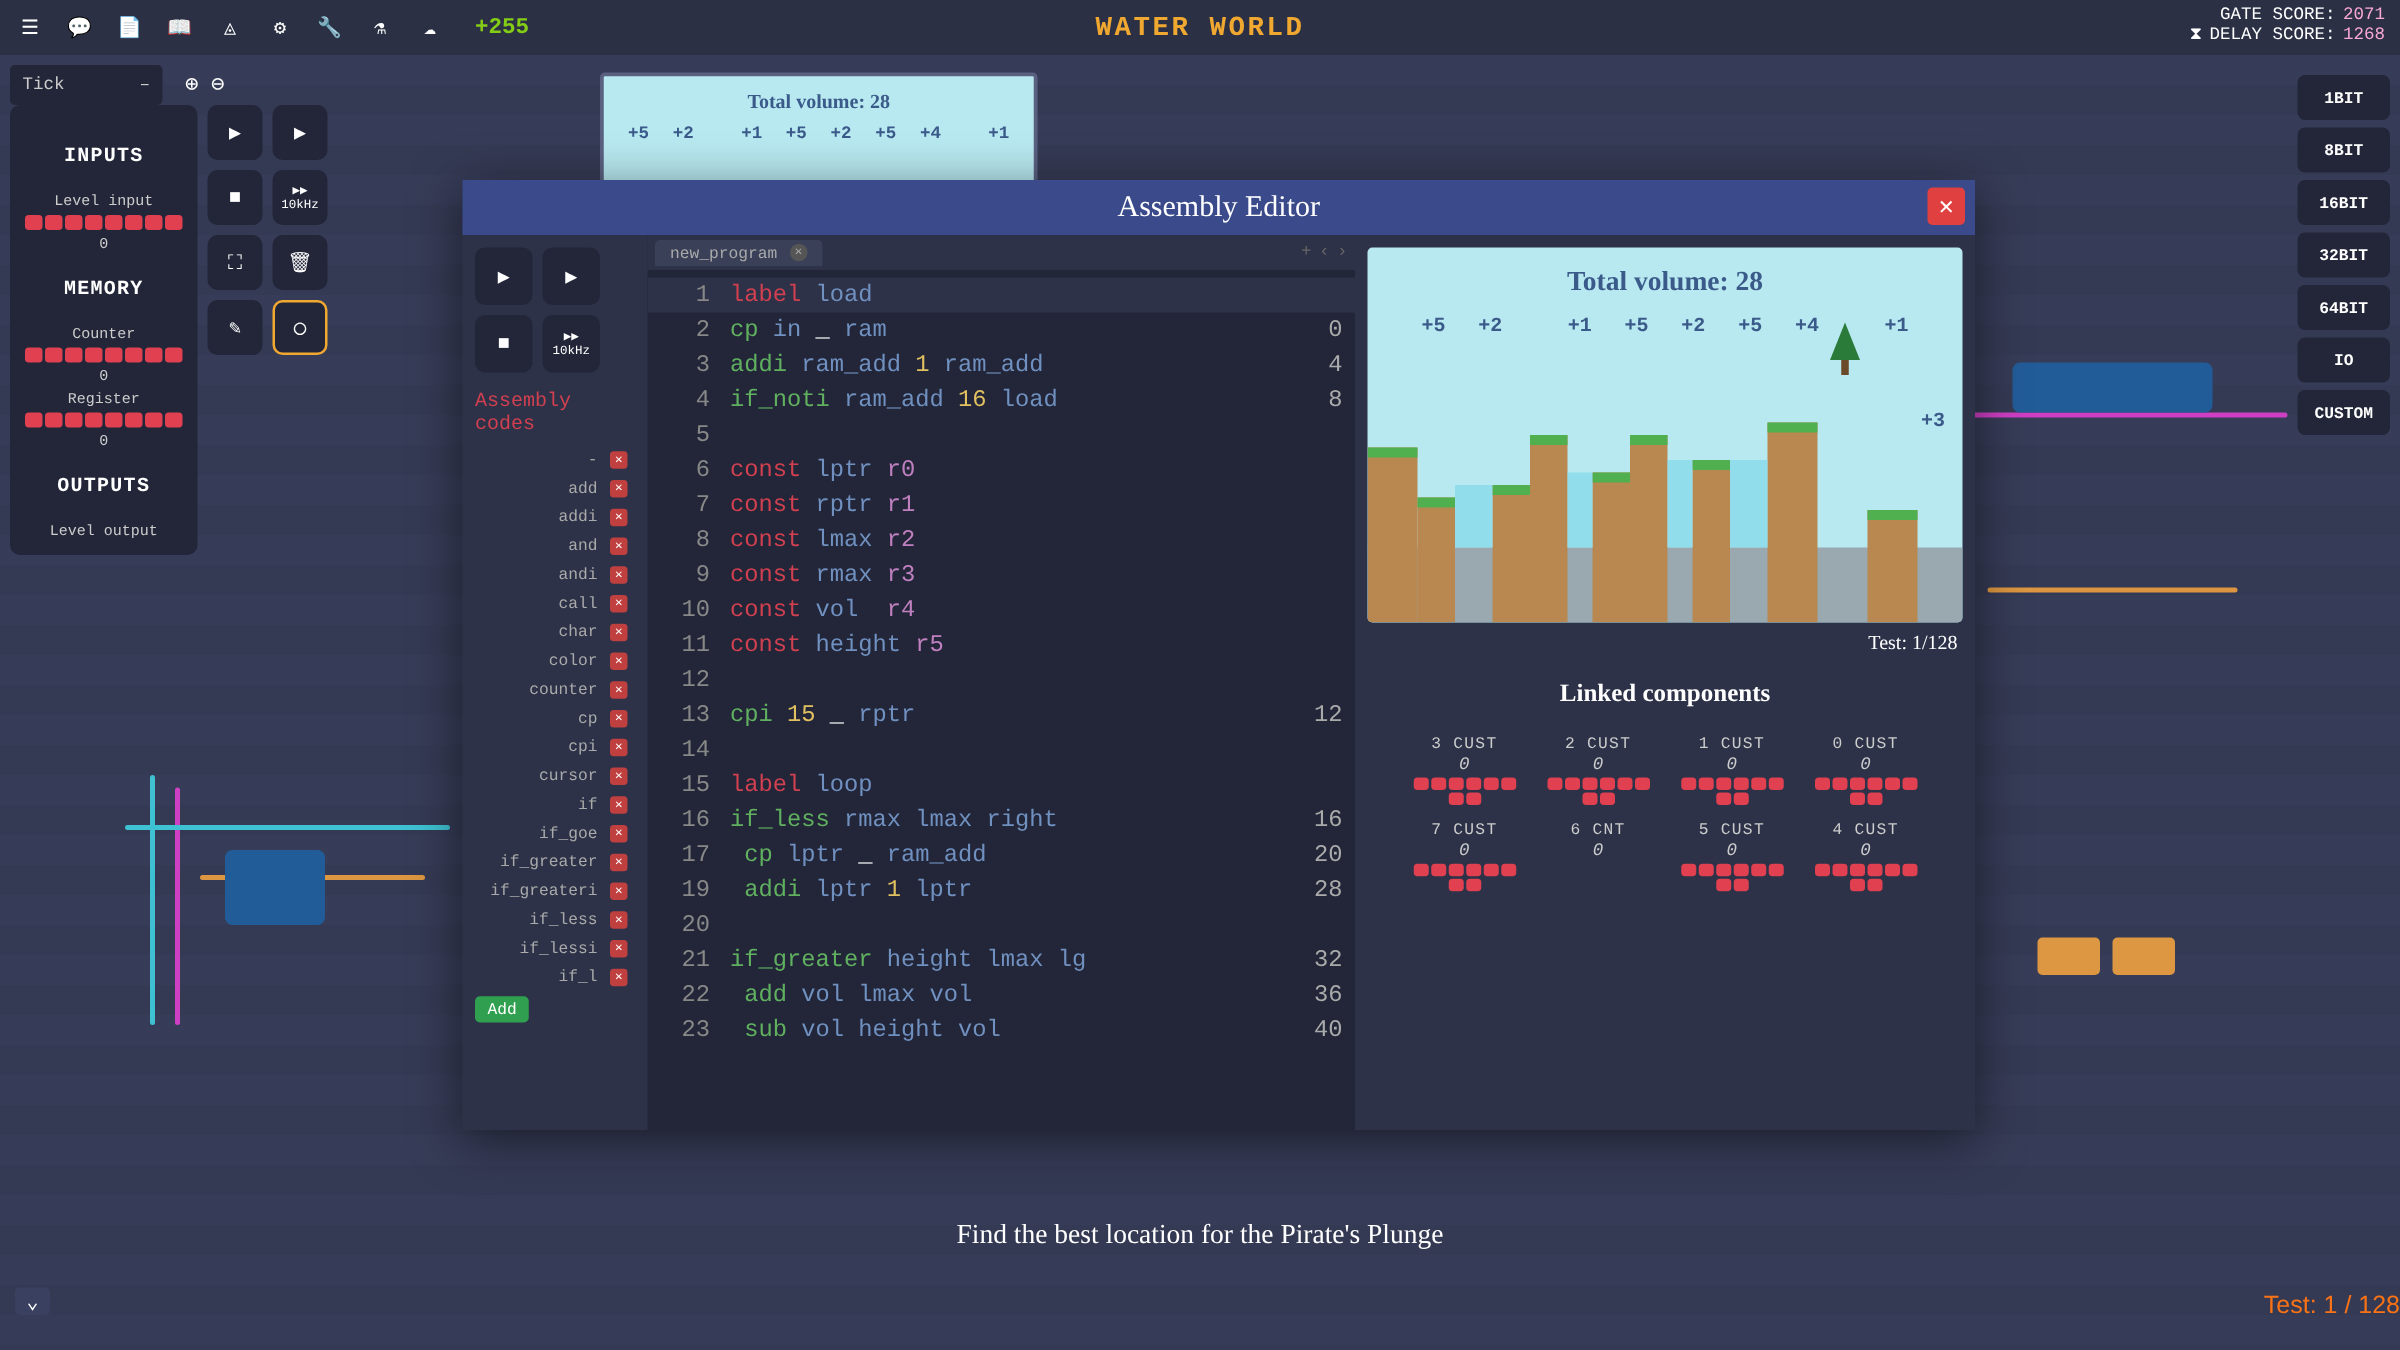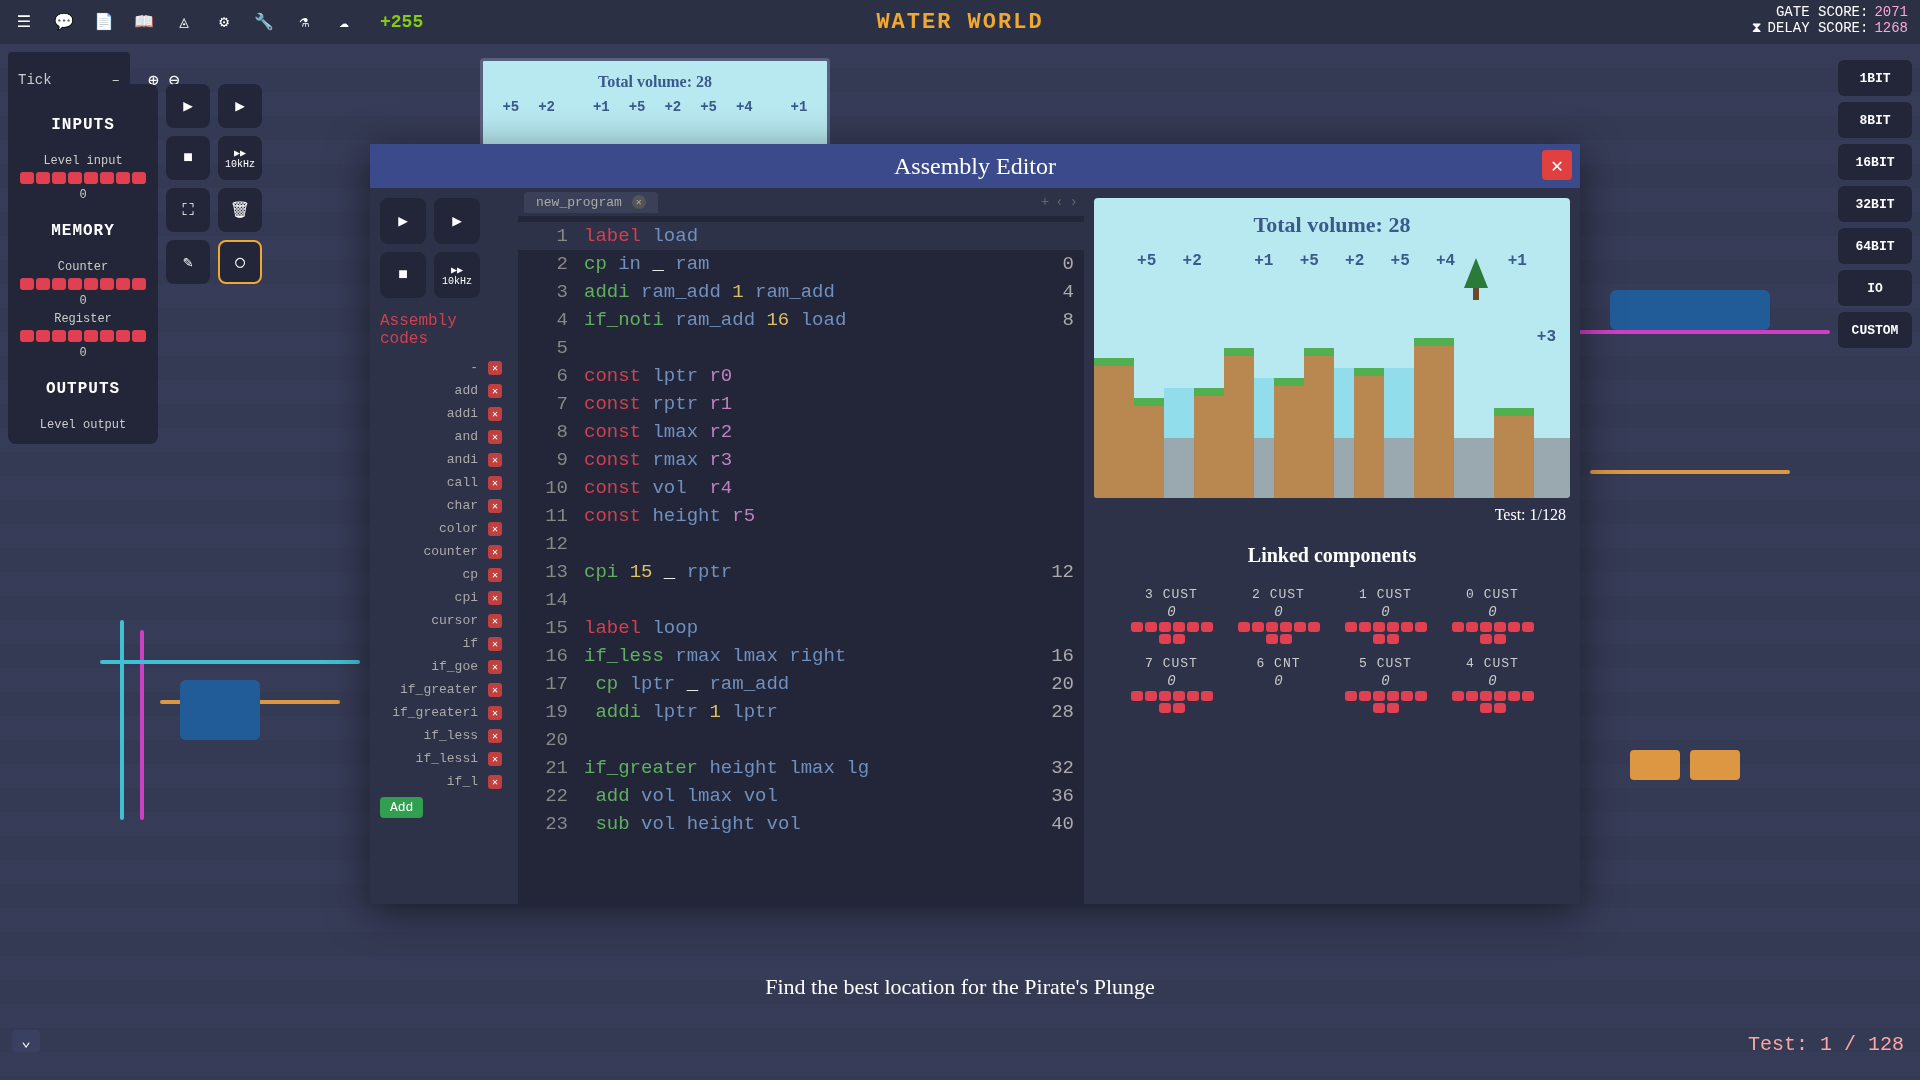--- a/index.html
+++ b/index.html
@@ -11,21 +11,21 @@
 .title-center { position:absolute; left:50%; transform:translateX(-50%); color:#f0a830; font-size:22px; font-weight:bold; letter-spacing:2px; }
 .scores { position:absolute; right:12px; top:4px; text-align:right; font-size:14px; }
 .scores .row { display:flex; justify-content:flex-end; gap:6px; align-items:center; }
 .score-label { color:#fff; }
 .score-val { color:#f9a8d4; font-weight:normal; }
 
 .main-area { position:absolute; top:44px; left:0; right:0; bottom:0; background:#353a54; }
 .wave-bg { position:absolute; inset:0; background:repeating-linear-gradient(180deg,#3a4060 0 24px,#353a54 24px 48px); opacity:0.3; }
 
 .tick-row { position:absolute; top:52px; left:8px; display:flex; align-items:center; gap:8px; }
-.tick-sel { background:#222638; color:#ccc; padding:20px 10px; font-size:14px; border-radius:4px; display:flex; align-items:center; gap:60px; }
+.tick-sel { background:#222638; color:#ccc; padding:8px 10px; font-size:14px; border-radius:4px; display:flex; align-items:center; gap:60px; }
 .zoom-btns { display:flex; gap:10px; margin-left:10px; }
 
 .left-panel { position:absolute; top:84px; left:8px; width:150px; background:#222638; border-radius:8px; padding:12px 8px; z-index:5; }
 .lp-header { color:#fff; text-align:center; font-size:16px; font-weight:bold; margin:20px 0; letter-spacing:1px; }
 .lp-item-label { color:#ccc; font-size:12px; text-align:center; margin-top:4px; }
 .lp-slots { display:flex; flex-wrap:wrap; justify-content:center; gap:2px; margin:4px 0; }
 .slot { width:14px; height:12px; background:#e04050; border-radius:3px; }
 .lp-val { color:#ccc; font-size:12px; text-align:center; }
 
 .sim-toolbar { position:absolute; top:84px; left:166px; display:grid; grid-template-columns:repeat(2,44px); gap:8px; z-index:5; }
@@ -84,21 +84,21 @@
 .test-label { text-align:right; color:#fff; font-size:16px; margin:8px 4px; font-family:Georgia,serif; }
 .linked-header { color:#fff; text-align:center; font-size:20px; margin:20px 0; font-family:Georgia,serif;font-weight:bold; }
 .linked-grid { display:grid; grid-template-columns:repeat(4,1fr); gap:12px; padding:0 30px; }
 .linked-item { text-align:center; }
 .linked-name { color:#ccc; font-size:13px; letter-spacing:1px; }
 .linked-val { color:#ccc; font-size:14px; font-style:italic; margin:2px 0; }
 .linked-slots { display:flex; flex-wrap:wrap; justify-content:center; gap:2px; }
 .linked-slots .slot { width:12px; height:10px; }
 
 .footer-text { position:absolute; bottom:80px; left:50%; transform:translateX(-50%); color:#fff; font-size:22px; font-family:Georgia,serif; z-index:3; }
-.footer-test { position:absolute; bottom:24px; right:16px; color:#fca5a5; font-size:20px; font-family:Liberation Mono, monospace; z-index:3; }
+.footer-test { position:absolute; bottom:24px; right:0; color:#f97316; font-size:20px; font-family:Liberation Sans, sans-serif; z-index:3; }
 .expand-btn { position:absolute; bottom:28px; left:12px; width:28px; height:22px; background:#3a4060; border-radius:4px; color:#fff; display:flex; align-items:center; justify-content:center; cursor:pointer; z-index:3; }
 
 .circuit-bg { position:absolute; z-index:2; opacity:0.9; }
 .cbg1 { top:620px; left:100px; width:280px; height:220px; }
 .cbg2 { top:270px; right:70px; width:360px; height:620px; }
 .wire { position:absolute; border-radius:2px; }
 </style>
 </head>
 <body>
 

